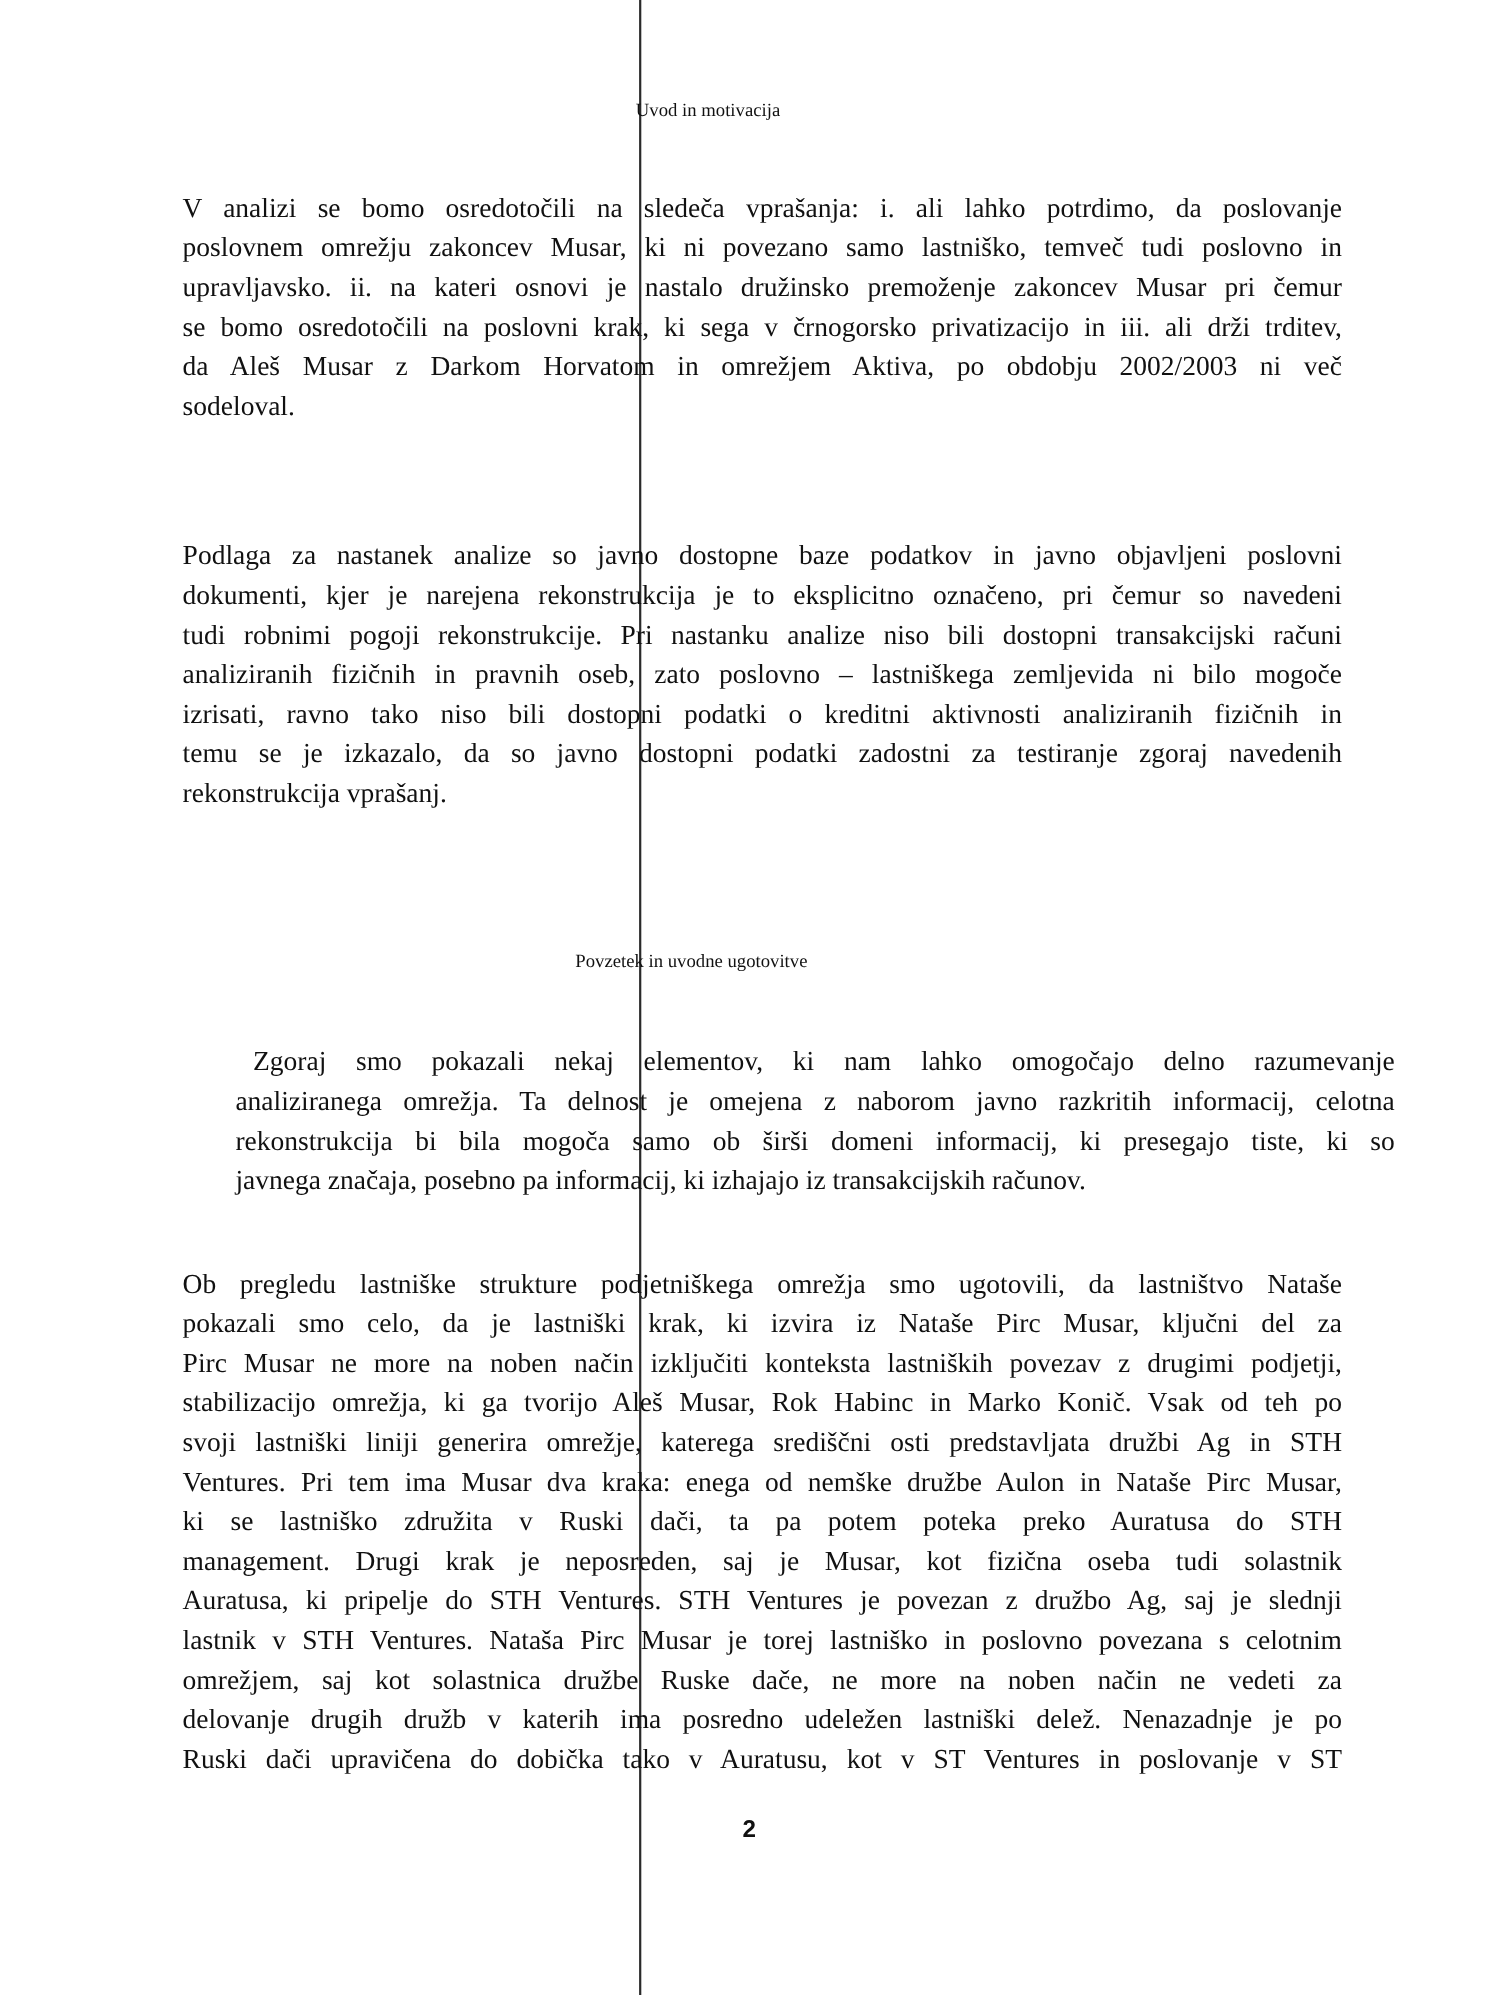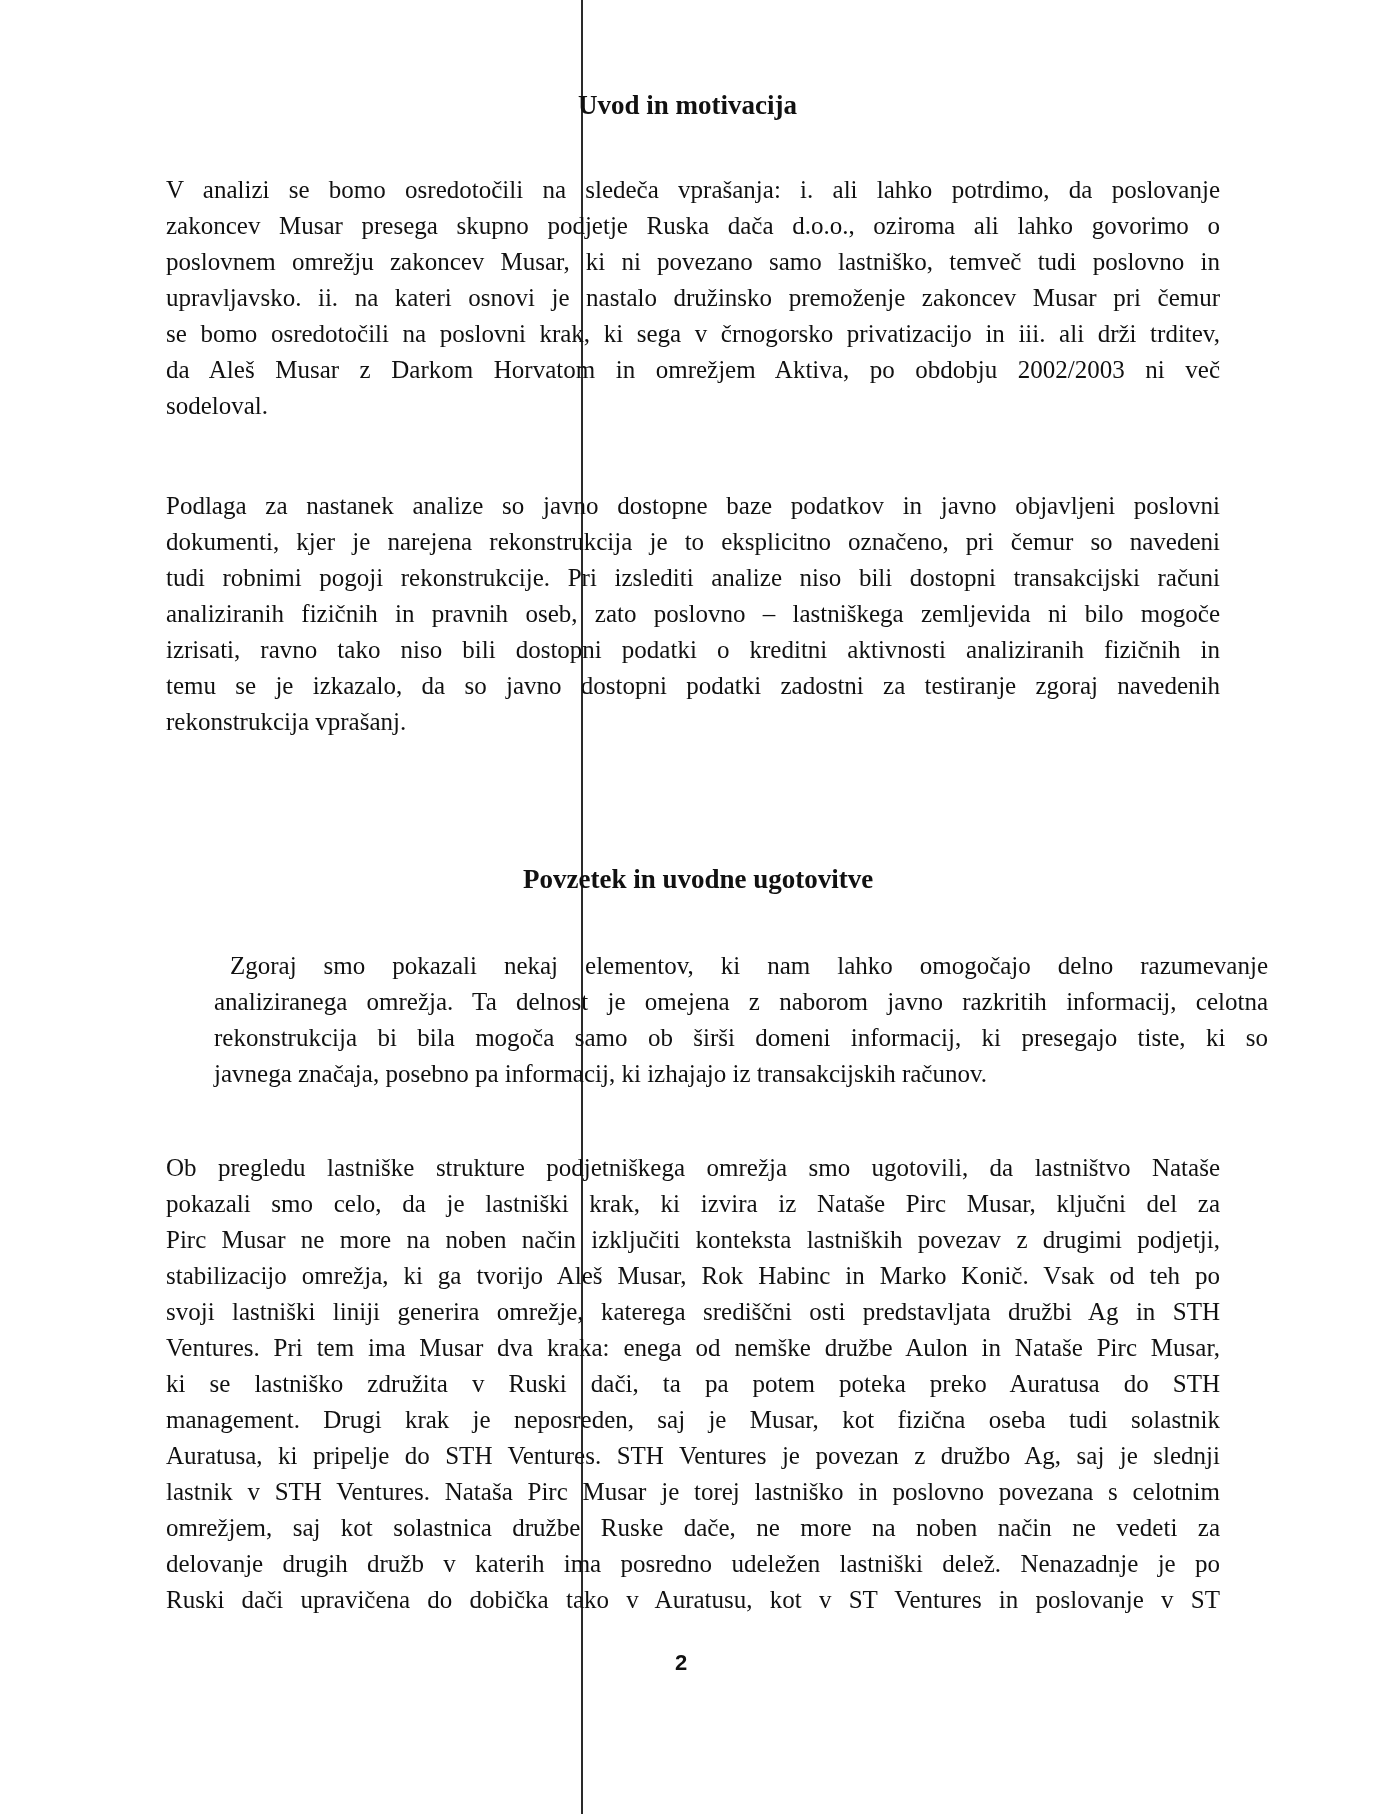--- a/index.html
+++ b/index.html
@@ -24,22 +24,22 @@
     .vline {
       position: absolute;
       left: 581px;
       top: 0;
       width: 1.5px;
       height: 1814px;
       background: #2a2a2a;
     }
     .heading {
       position: absolute;
-      font-weight: bold;
-      font-size: 27px;
+      font-weight: normal;
+      font-size: 17px;
       letter-spacing: 0px;
       white-space: nowrap;
     }
     .para {
       position: absolute;
       left: 166px;
       width: 1054px;
       font-size: 25px;
       line-height: 36px;
       text-align: justify;
@@ -69,32 +69,31 @@
 <body>
 
 <div class="page">
 
   <div class="vline"></div>
 
   <div class="heading" style="left:578px; top:90px;">Uvod in motivacija</div>
 
   <div class="para" style="top:172px;">
     <span class="line">V analizi se bomo osredotočili na sledeča vprašanja: i. ali lahko potrdimo, da poslovanje</span>
-    <span class="line">zakoncev Musar presega skupno podjetje Ruska dača d.o.o., oziroma ali lahko govorimo o</span>
     <span class="line">poslovnem omrežju zakoncev Musar, ki ni povezano samo lastniško, temveč tudi poslovno in</span>
     <span class="line">upravljavsko. ii. na kateri osnovi je nastalo družinsko premoženje zakoncev Musar pri čemur</span>
     <span class="line">se bomo osredotočili na poslovni krak, ki sega v črnogorsko privatizacijo in iii. ali drži trditev,</span>
     <span class="line">da Aleš Musar z Darkom Horvatom in omrežjem Aktiva, po obdobju 2002/2003 ni več</span>
     <span class="line last">sodeloval.</span>
   </div>
 
   <div class="para" style="top:488px;">
     <span class="line">Podlaga za nastanek analize so javno dostopne baze podatkov in javno objavljeni poslovni</span>
     <span class="line">dokumenti, kjer je narejena rekonstrukcija je to eksplicitno označeno, pri čemur so navedeni</span>
-    <span class="line">tudi robnimi pogoji rekonstrukcije. Pri izslediti analize niso bili dostopni transakcijski računi</span>
+    <span class="line">tudi robnimi pogoji rekonstrukcije. Pri nastanku analize niso bili dostopni transakcijski računi</span>
     <span class="line">analiziranih fizičnih in pravnih oseb, zato poslovno – lastniškega zemljevida ni bilo mogoče</span>
     <span class="line">izrisati, ravno tako niso bili dostopni podatki o kreditni aktivnosti analiziranih fizičnih in</span>
     <span class="line">temu se je izkazalo, da so javno dostopni podatki zadostni za testiranje zgoraj navedenih</span>
     <span class="line last">rekonstrukcija vprašanj.</span>
   </div>
 
   <div class="heading" style="left:523px; top:864px;">Povzetek in uvodne ugotovitve</div>
 
   <div class="para" style="top:948px; left:166px;margin-left:48px;">
     <span class="line" style="padding-left:16px;"> Zgoraj smo pokazali nekaj elementov, ki nam lahko omogočajo delno razumevanje</span>

